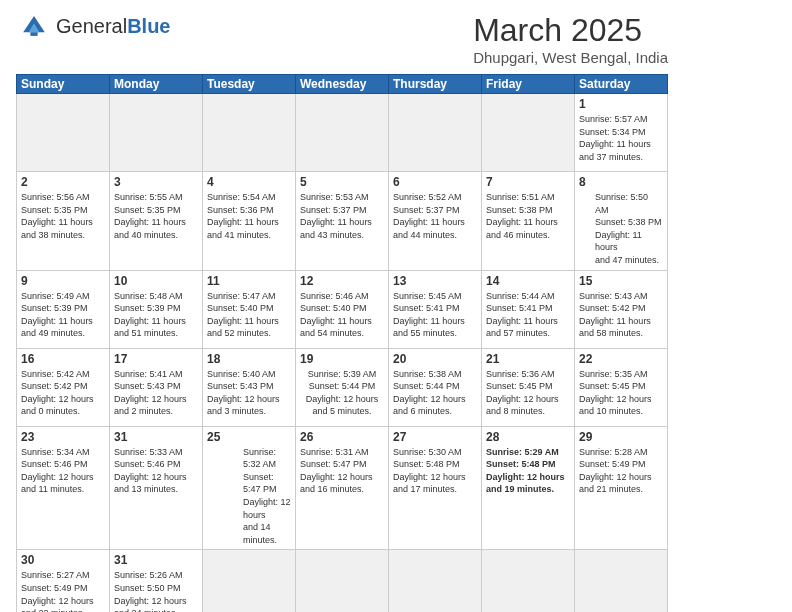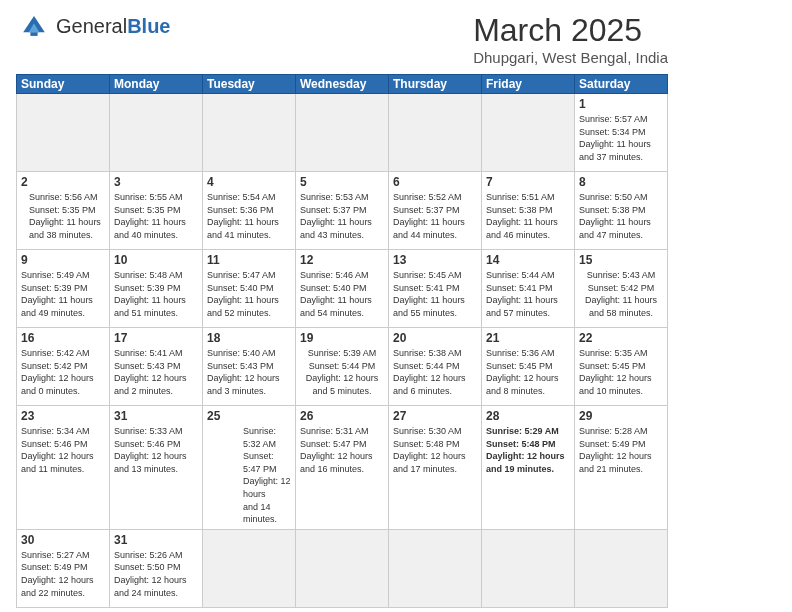--- a/index.html
+++ b/index.html
@@ -127,21 +127,21 @@
             <div class="day-number">1</div>
             <div class="day-info" style="white-space: pre-line;">Sunrise: 5:57 AM
 Sunset: 5:34 PM
 Daylight: 11 hours
 and 37 minutes.</div>
           </td>
         </tr>
         <tr>
           <td>
             <div class="day-number">2</div>
-            <div class="day-info" style="white-space: pre-line; margin-left: 8px;">Sunrise: 5:56 AM
+            <div class="day-info" style="white-space: pre-line;">Sunrise: 5:56 AM
 Sunset: 5:35 PM
 Daylight: 11 hours
 and 38 minutes.</div>
           </td>
           <td>
             <div class="day-number">3</div>
             <div class="day-info" style="white-space: pre-line;">Sunrise: 5:55 AM
 Sunset: 5:35 PM
 Daylight: 11 hours
 and 40 minutes.</div>
@@ -169,21 +169,21 @@
           </td>
           <td>
             <div class="day-number">7</div>
             <div class="day-info" style="white-space: pre-line;">Sunrise: 5:51 AM
 Sunset: 5:38 PM
 Daylight: 11 hours
 and 46 minutes.</div>
           </td>
           <td>
             <div class="day-number">8</div>
-            <div class="day-info" style="white-space: pre-line;">Sunrise: 5:50 AM
+            <div class="day-info" style="white-space: pre-line; margin-left: 16px;">Sunrise: 5:50 AM
 Sunset: 5:38 PM
 Daylight: 11 hours
 and 47 minutes.</div>
           </td>
         </tr>
         <tr>
           <td>
             <div class="day-number">9</div>
             <div class="day-info" style="white-space: pre-line;">Sunrise: 5:49 AM
 Sunset: 5:39 PM
@@ -220,21 +220,21 @@
           </td>
           <td>
             <div class="day-number">14</div>
             <div class="day-info" style="white-space: pre-line;">Sunrise: 5:44 AM
 Sunset: 5:41 PM
 Daylight: 11 hours
 and 57 minutes.</div>
           </td>
           <td>
             <div class="day-number">15</div>
-            <div class="day-info" style="white-space: pre-line; text-align: center;">Sunrise: 5:43 AM
+            <div class="day-info" style="white-space: pre-line;">Sunrise: 5:43 AM
 Sunset: 5:42 PM
 Daylight: 11 hours
 and 58 minutes.</div>
           </td>
         </tr>
         <tr>
           <td>
             <div class="day-number">16</div>
             <div class="day-info" style="white-space: pre-line;">Sunrise: 5:42 AM
 Sunset: 5:42 PM

